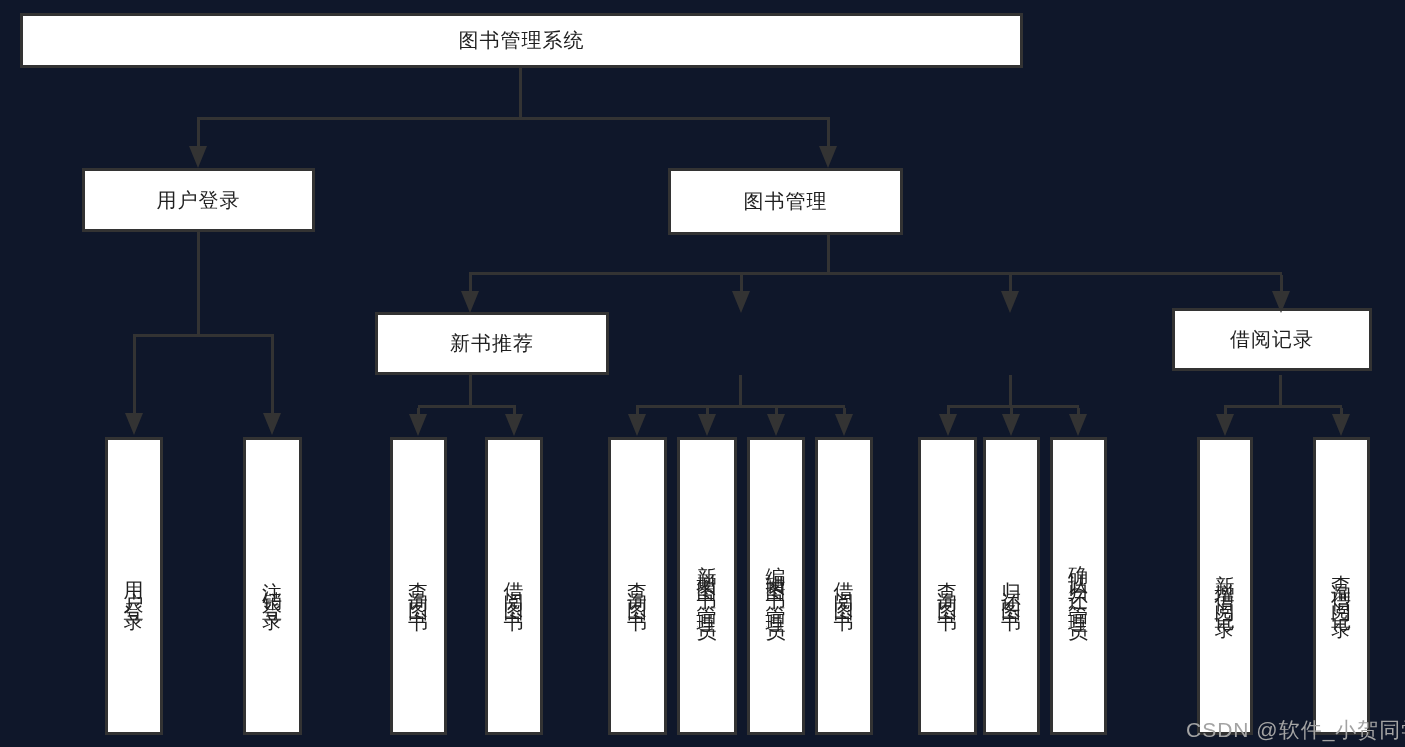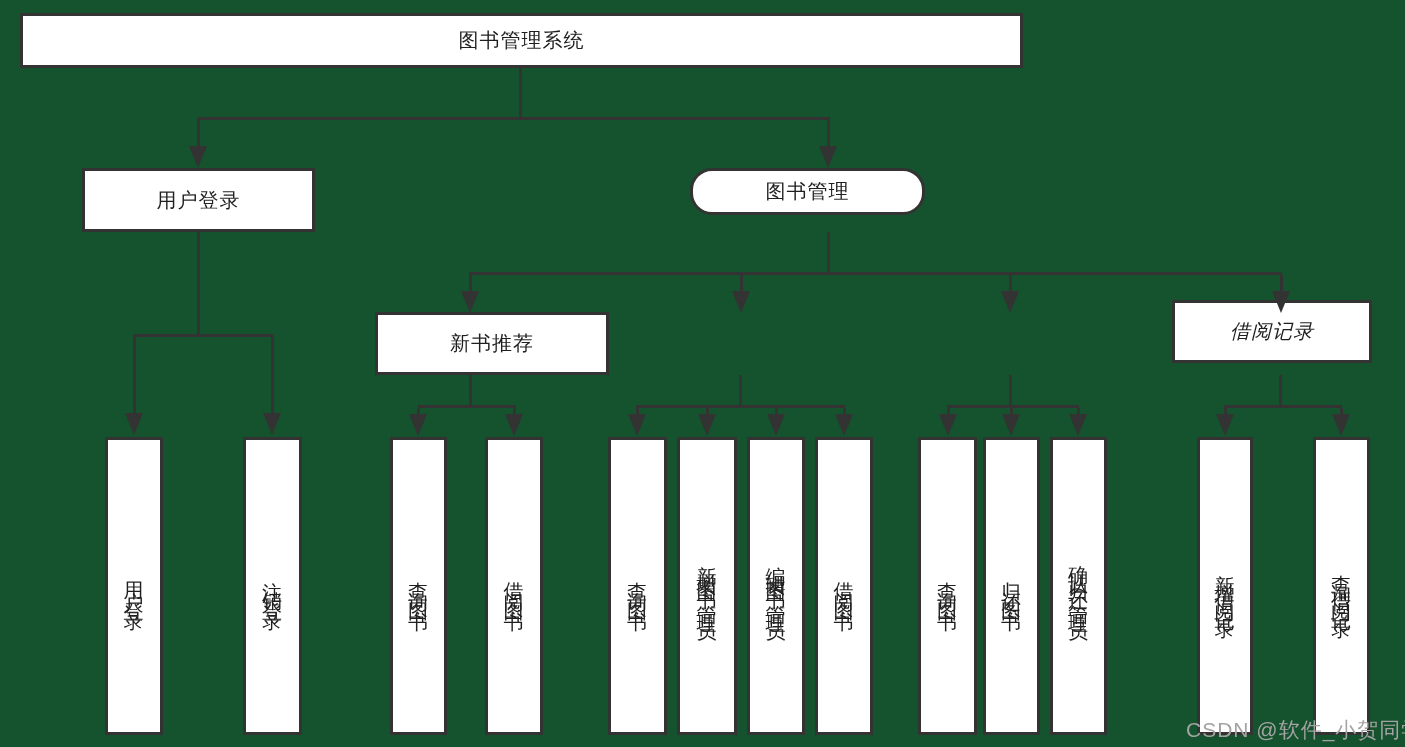--- a/index.html
+++ b/index.html
@@ -1,17 +1,17 @@
 <!DOCTYPE html>
 <html><head>
 <meta charset="utf-8">
 <style>
   html,body{margin:0;padding:0;background:#ffffff;}
   #stage{
-    position:relative;width:1405px;height:747px;background:#14532d;overflow:hidden;
+    position:relative;width:1405px;height:747px;background:#0f172a;overflow:hidden;
     font-family:"Liberation Sans","DejaVu Sans",sans-serif;color:#222222;
   }
   .node{
     position:absolute;box-sizing:border-box;border:3px solid #333333;background:#ffffff;
     display:flex;align-items:center;justify-content:center;
     font-size:20px;color:#1f1f1f;letter-spacing:1px;white-space:nowrap;
   }
   .vnode{
     position:absolute;box-sizing:border-box;border:3px solid #333333;background:#ffffff;
     display:flex;align-items:center;justify-content:center;
@@ -31,24 +31,24 @@
   }
 </style>
 </head>
 <body>
 
 <div id="stage">
 
   <div class="node" style="left:20px;top:13px;width:1003px;height:55px;">图书管理系统</div>
 
   <div class="node" style="left:82px;top:168px;width:233px;height:64px;">用户登录</div>
-  <div class="node" style="left:690px;top:168px;width:235px;height:47px;border-radius:22px;">图书管理</div>
+  <div class="node" style="left:668px;top:168px;width:235px;height:67px;">图书管理</div>
 
   <div class="node" style="left:355px;top:312px;width:234px;height:63px;margin-left:20px;">新书推荐</div>
-  <div class="node" style="left:1172px;top:300px;width:200px;height:63px;font-style:italic;">借阅记录</div>
+  <div class="node" style="left:1172px;top:308px;width:200px;height:63px;">借阅记录</div>
 
   <div class="vnode" style="left:105px;top:437px;width:58px;height:298px;">用户登录</div>
   <div class="vnode" style="left:243px;top:437px;width:59px;height:298px;">注销登录</div>
 
   <div class="vnode" style="left:390px;top:437px;width:57px;height:298px;">查询图书</div>
   <div class="vnode" style="left:485px;top:437px;width:58px;height:298px;">借阅图书</div>
 
   <div class="vnode" style="left:608px;top:437px;width:59px;height:298px;">查询图书</div>
   <div class="vnode" style="left:677px;top:437px;width:60px;height:298px;letter-spacing:8px;">新增图书（管理员）</div>
   <div class="vnode" style="left:747px;top:437px;width:58px;height:298px;letter-spacing:8px;">编辑图书（管理员）</div>

